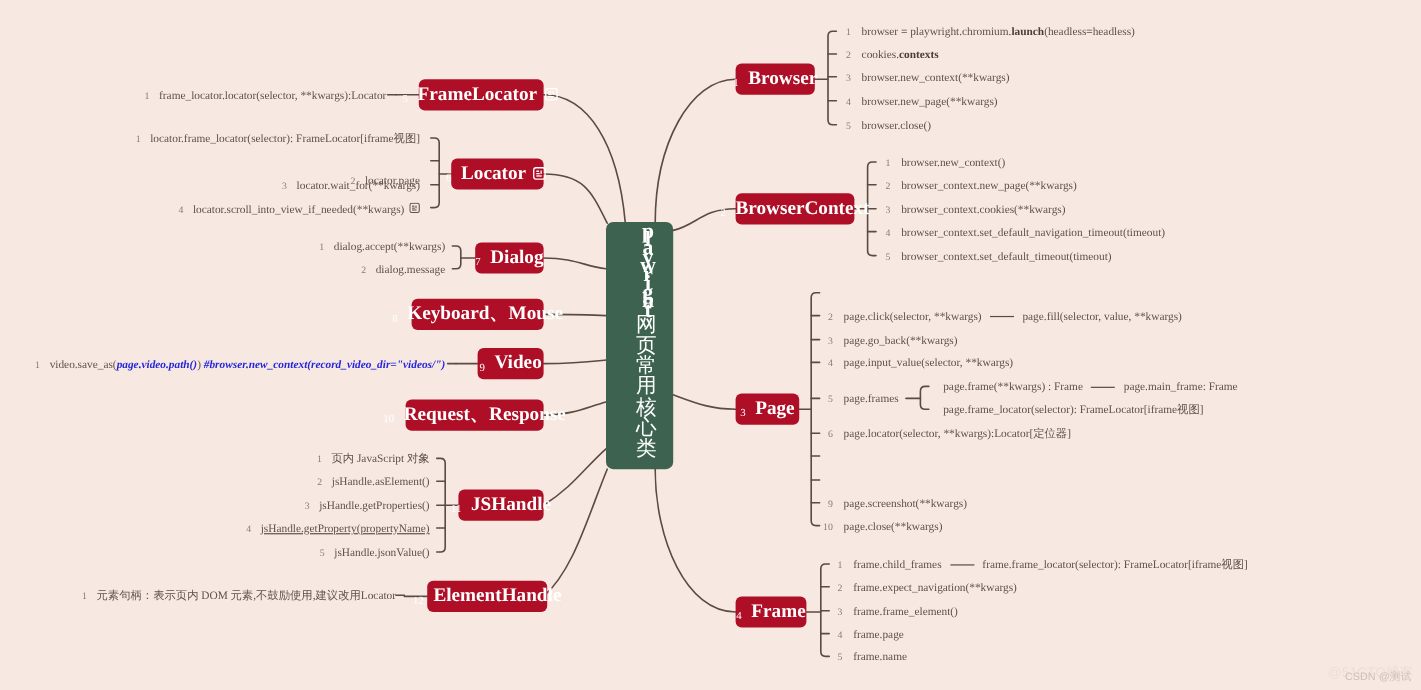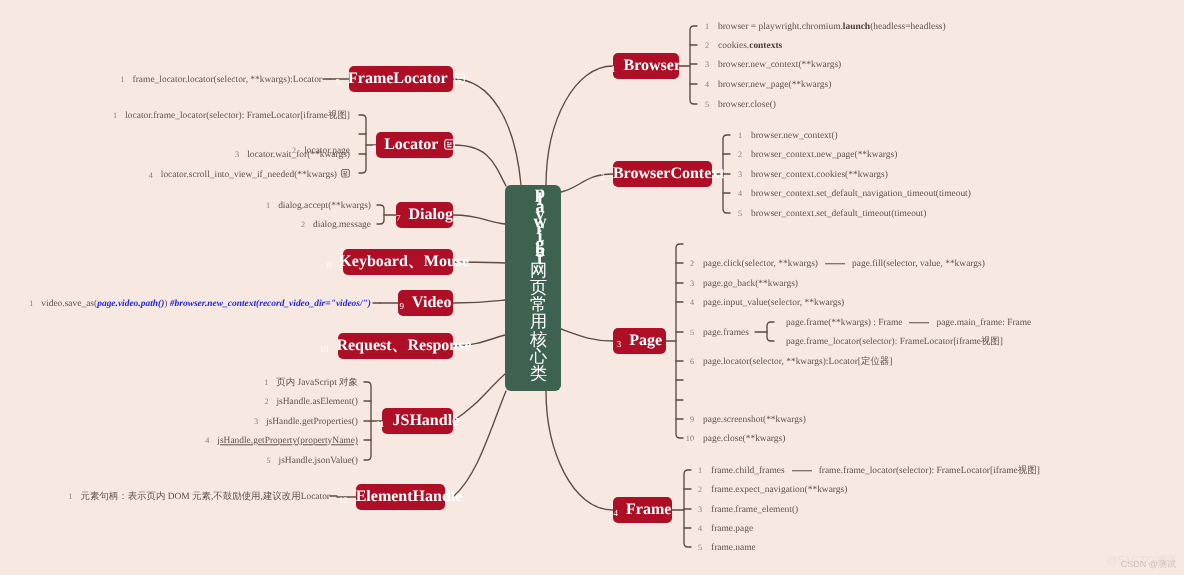--- a/index.html
+++ b/index.html
@@ -197,21 +197,21 @@
         <span class="nidx">10</span>
         <span class="nlbl">Request、Response</span>
       </div>
     </div>
 <div class="node" style="left:382px;top:408px;width:71px;height:26px;">
       <div class="inner">
         <span class="nidx">11</span>
         <span class="nlbl">JSHandle</span>
       </div>
     </div>
-<div class="node" style="left:356px;top:484px;width:89px;height:26px;">
+<div class="node" style="left:356px;top:484px;width:100px;height:26px;">
       <div class="inner">
         <span class="nidx">12</span>
         <span class="nlbl">ElementHandle</span>
       </div>
     </div>
 <div class="row rowL" style="left:699px;top:26px;"><span class="inum">1</span><span>browser = playwright.chromium.</span><span class="b">launch</span><span>(headless=headless)</span></div>
 <div class="row rowL" style="left:699px;top:45px;"><span class="inum">2</span><span>cookies.</span><span class="b">contexts</span></div>
 <div class="row rowL" style="left:699px;top:64px;"><span class="inum">3</span><span>browser.new_context(**kwargs)</span></div>
 <div class="row rowL" style="left:699px;top:84px;"><span class="inum">4</span><span>browser.new_page(**kwargs)</span></div>
 <div class="row rowL" style="left:699px;top:104px;"><span class="inum">5</span><span>browser.close()</span></div>

